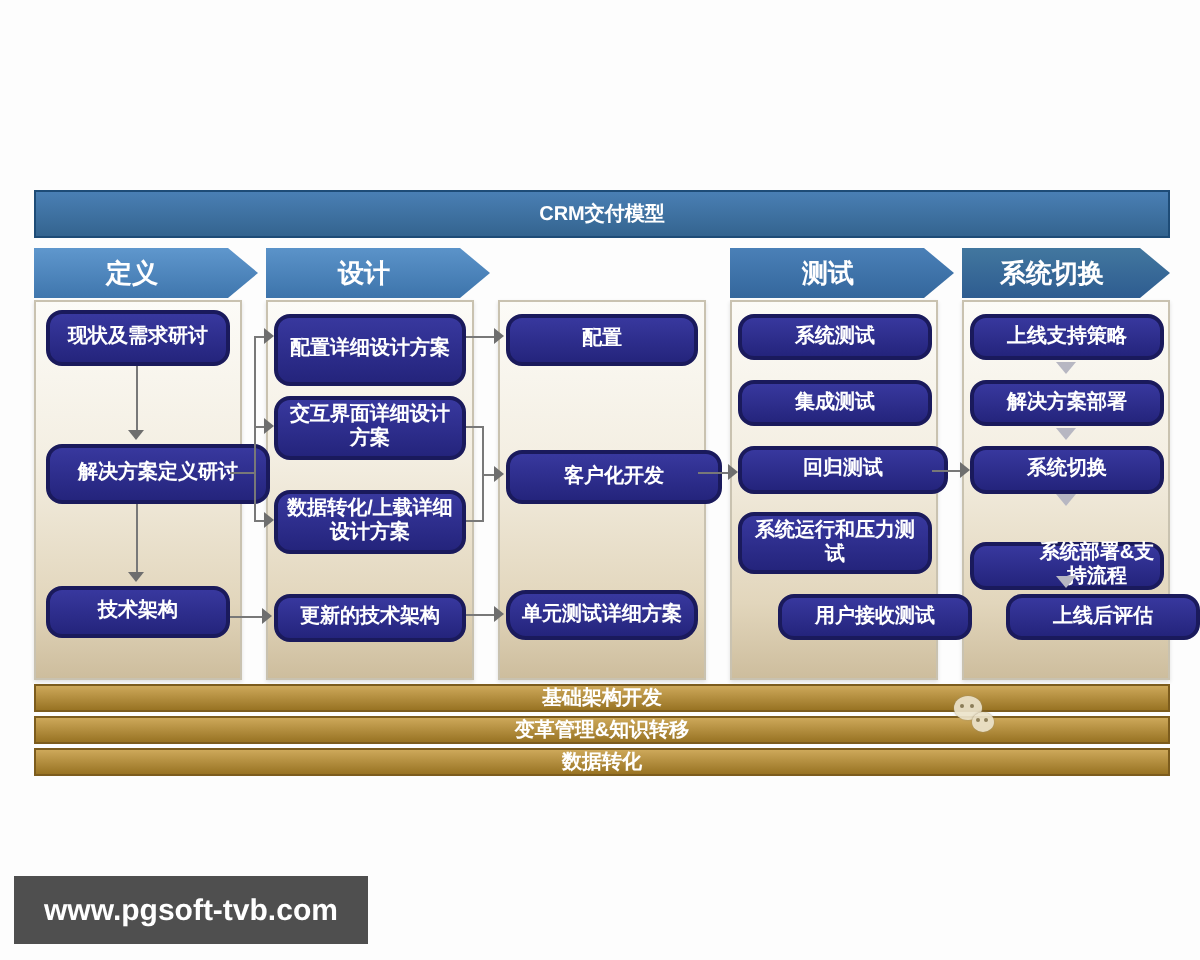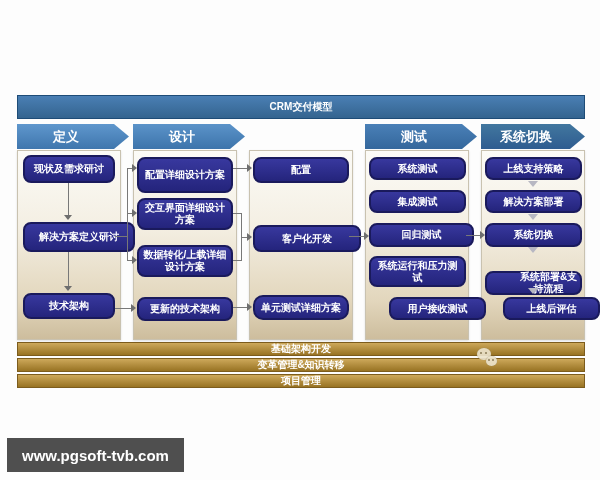--- a/index.html
+++ b/index.html
@@ -139,21 +139,21 @@
     <div class="hl" style="left:449px;top:140px;width:15px;"></div>
     <div class="ah-r" style="left:463px;top:136px;"></div>
 
     <div class="chev" style="left:511px;top:86px;"></div>
     <div class="chev" style="left:511px;top:119px;"></div>
     <div class="chev" style="left:511px;top:152px;"></div>
     <div class="chev" style="left:511px;top:193px;"></div>
 
     <div class="band b2">变革管理&amp;知识转移</div>
     <div class="band b1">基础架构开发</div>
-    <div class="band b3">项目管理</div>
+    <div class="band b3">数据转化</div>
 
     <div class="watermark">
       <span class="wm-icon">
         <span class="wm-c1"></span>
           <span class="wm-c2"></span>
       </span>
     </div>
 
   </div>
 

